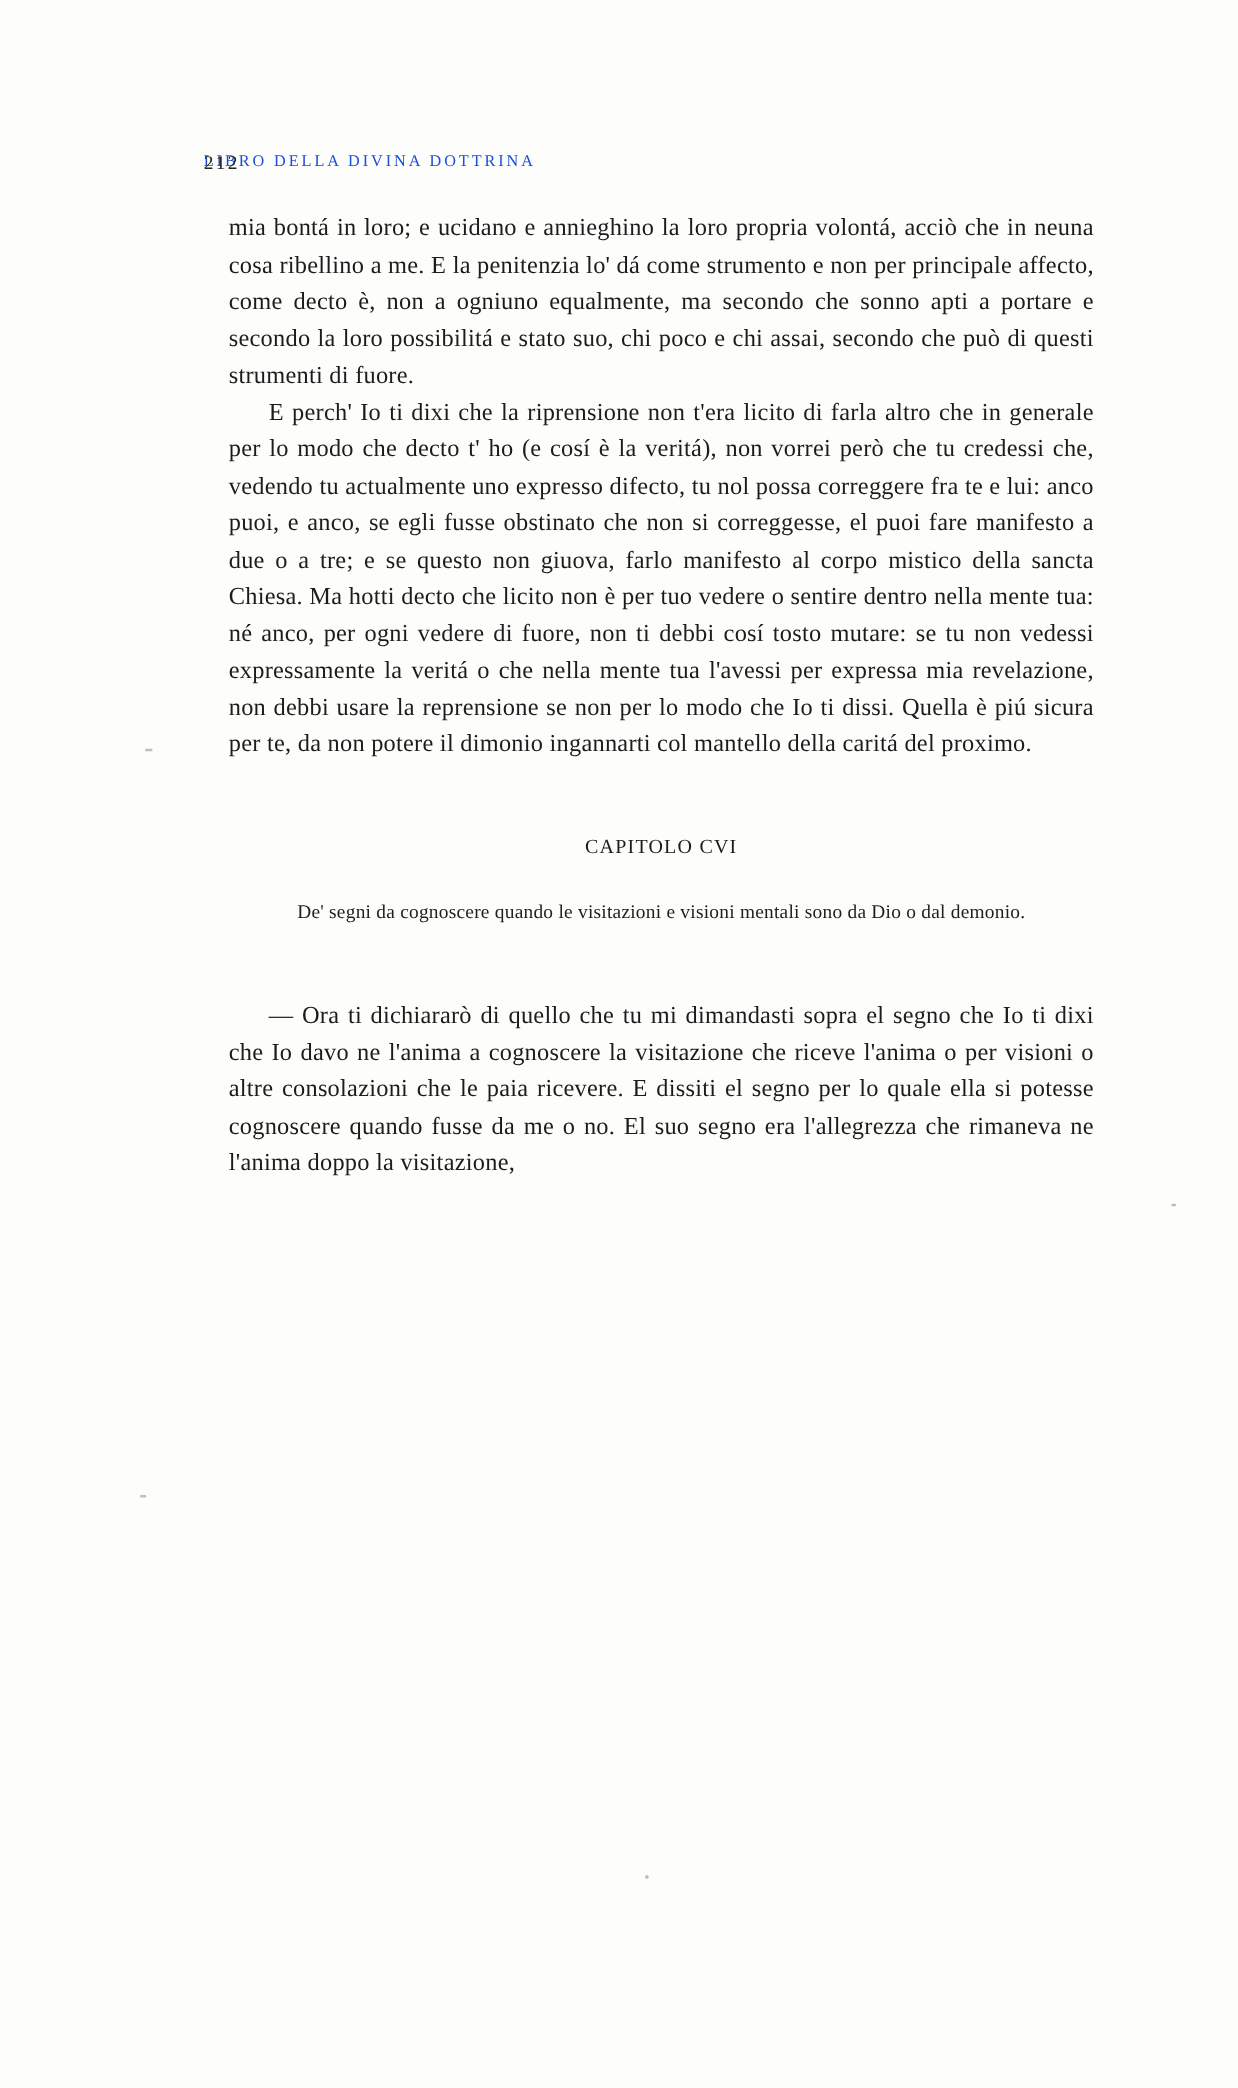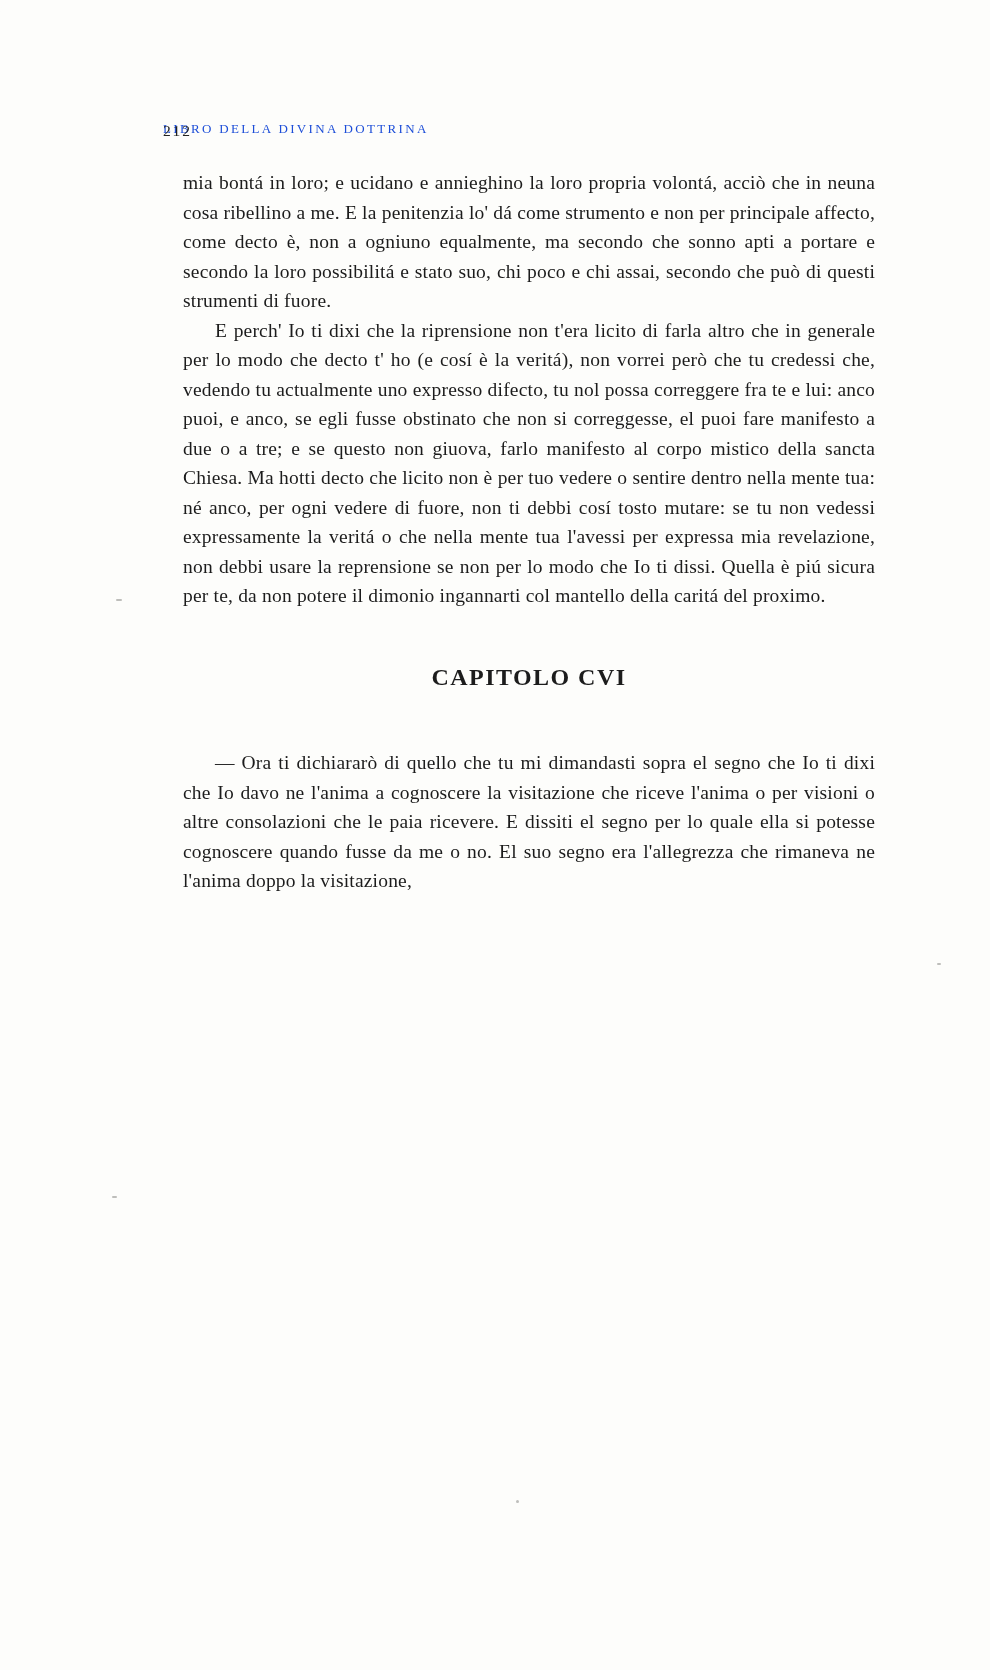--- a/index.html
+++ b/index.html
@@ -49,22 +49,22 @@
     line-height: 29.5px;
     text-align: justify;
     letter-spacing: 0.01em;
     margin-left: 20px;
   }
   .para { text-indent: 0; }
   .para.indent { text-indent: 32px; }
   .chapter-title {
     margin-top: 52px;
     text-align: center;
-    font-size: 24px;
-    font-weight: 700;
+    font-size: 16px;
+    font-weight: 400;
     letter-spacing: 0.06em;
     text-indent: 0;
   }
   .chapter-subtitle {
     margin: 26px auto 0;
     max-width: 628px;
     text-align: center;
     font-size: 15.5px;
     line-height: 24px;
     text-indent: 0;
@@ -94,20 +94,21 @@
 
   <div class="text-block">
 
     <p class="para">mia bontá in loro; e ucidano e annieghino la loro propria volontá, acciò che in neuna cosa ribellino a me. E la penitenzia lo' dá come strumento e non per principale affecto, come decto è, non a ogniuno equalmente, ma secondo che sonno apti a portare e secondo la loro possibilitá e stato suo, chi poco e chi assai, secondo che può di questi strumenti di fuore.</p>
 
     <p class="para indent">E perch' Io ti dixi che la riprensione non t'era licito di farla altro che in generale per lo modo che decto t' ho (e cosí è la veritá), non vorrei però che tu credessi che, vedendo tu actualmente uno expresso difecto, tu nol possa correggere fra te e lui: anco puoi, e anco, se egli fusse obstinato che non si correggesse, el puoi fare manifesto a due o a tre; e se questo non giuova, farlo manifesto al corpo mistico della sancta Chiesa. Ma hotti decto che licito non è per tuo vedere o sentire dentro nella mente tua: né anco, per ogni vedere di fuore, non ti debbi cosí tosto mutare: se tu non vedessi expressamente la veritá o che nella mente tua l'avessi per expressa mia revelazione, non debbi usare la reprensione se non per lo modo che Io ti dissi. Quella è piú sicura per te, da non potere il dimonio ingannarti col mantello della caritá del proximo.</p>
 
 
     <h2 class="chapter-title">CAPITOLO CVI</h2>
 
+    <p class="chapter-subtitle">De' segni da cognoscere quando le visitazioni e visioni mentali sono da Dio o dal demonio.</p>
 
     <p class="para indent opening">— Ora ti dichiararò di quello che tu mi dimandasti sopra el segno che Io ti dixi che Io davo ne l'anima a cognoscere la visitazione che riceve l'anima o per visioni o altre consolazioni che le paia ricevere. E dissiti el segno per lo quale ella si potesse cognoscere quando fusse da me o no. El suo segno era l'allegrezza che rimaneva ne l'anima doppo la visitazione,</p>
 
   </div>
 
   <div class="speck speck-1"></div>
   <div class="speck speck-2"></div>
   <div class="speck speck-3"></div>
   <div class="speck speck-4"></div>
 

